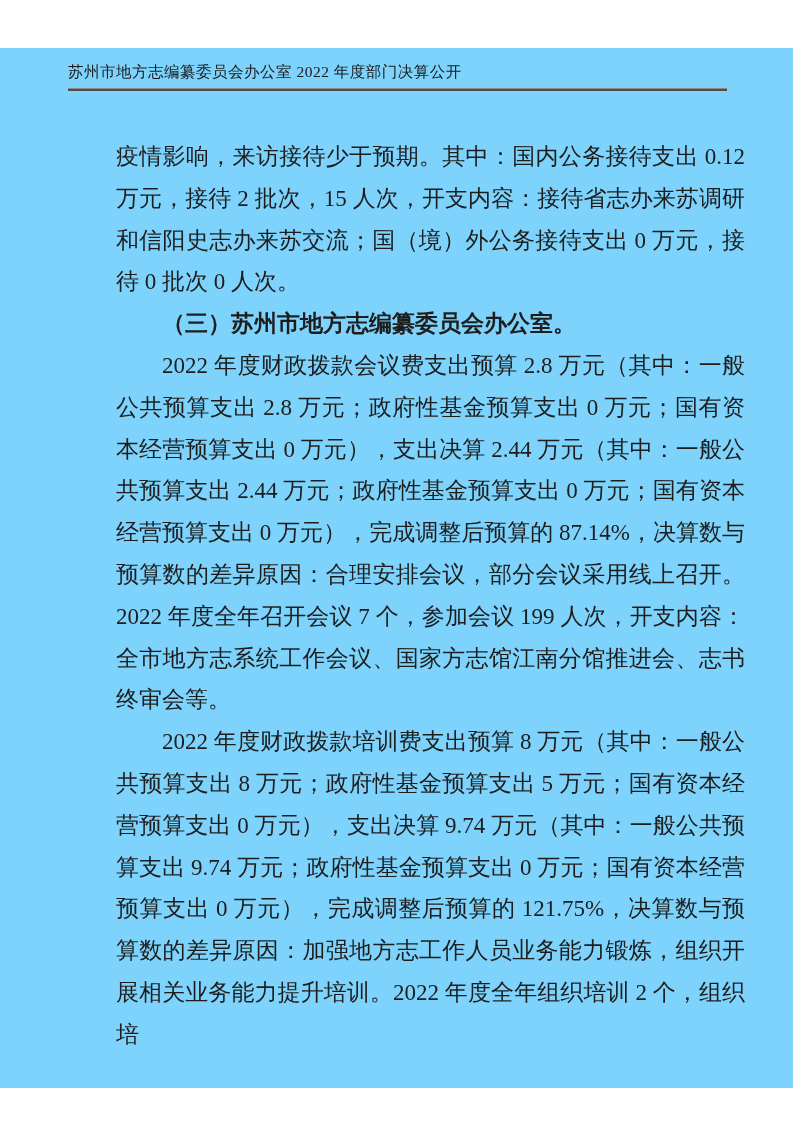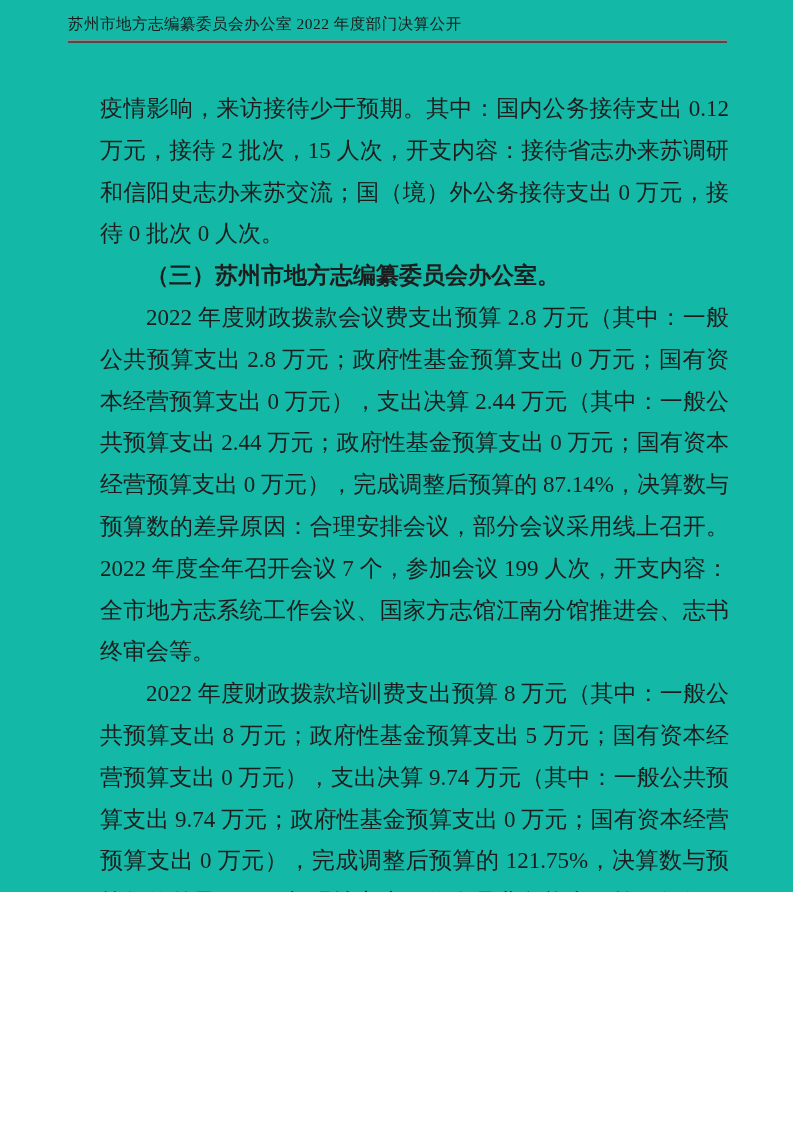--- a/index.html
+++ b/index.html
@@ -4,25 +4,26 @@
   <style>
     * { box-sizing: border-box; }
     html, body {
       margin: 0;
       padding: 0;
       background: #ffffff;
     }
     .page {
       position: relative;
       width: 793px;
-      height: 892px;
-      background: #14b8a6;
+      height: 1040px;
+      background: #7dd3fc;
       overflow: hidden;
       font-family: "Liberation Serif", "DejaVu Serif", serif;
       color: #1a1a1a;
+      margin-top: 48px;
     }
     .header {
       position: absolute;
       left: 68px;
       top: 13px;
       width: 659px;
     }
     .header-title {
       font-size: 15.5px;
       line-height: 22px;
@@ -32,21 +33,21 @@
     }
     .header-rule {
       margin-top: 5px;
       width: 100%;
       height: 3px;
       background: #4d4d4d;
       border-top: 1px solid #8a8a8a;
     }
     .content {
       position: absolute;
-      left: 100px;
+      left: 116px;
       top: 88px;
       width: 629px;
       font-size: 23px;
       line-height: 41.8px;
       text-align: justify;
       text-justify: inter-ideograph;
       color: #1d1d1d;
       font-family: Liberation Serif, serif;
     }
     .para {

